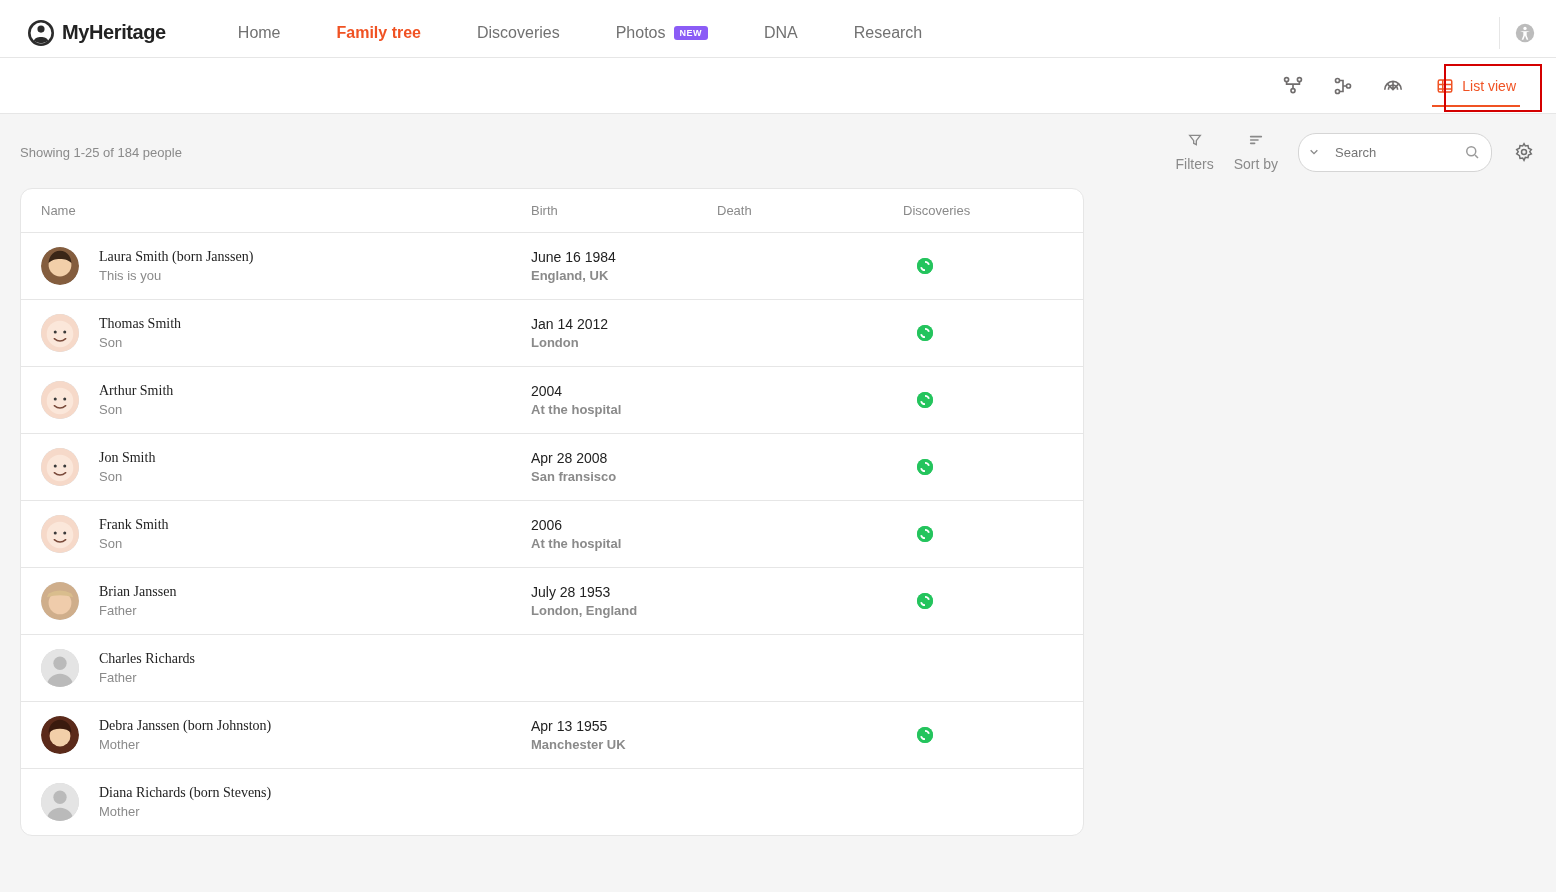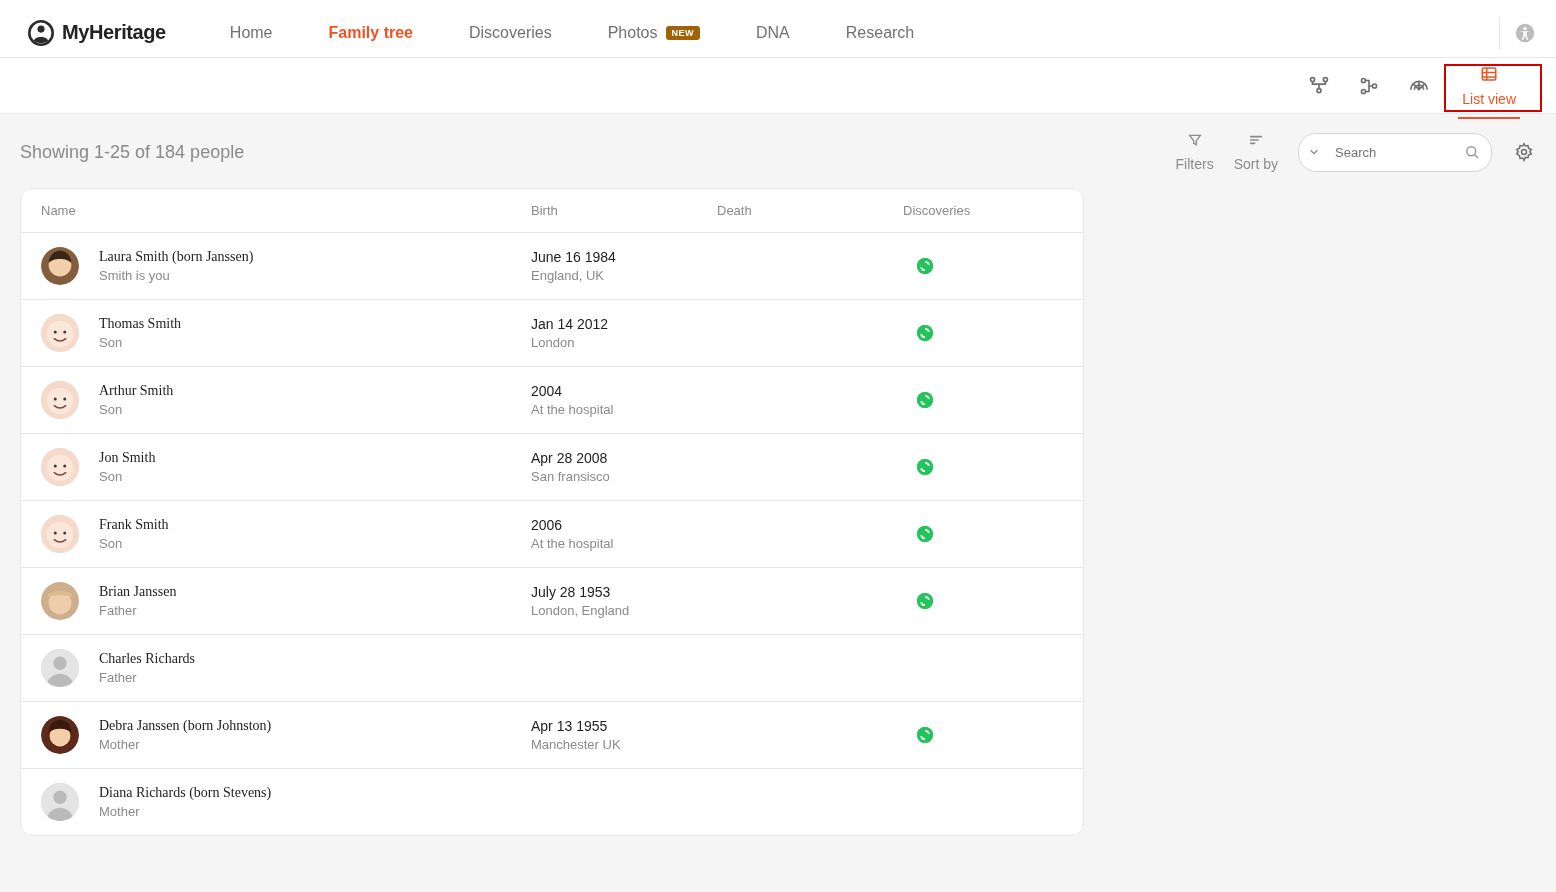--- a/index.html
+++ b/index.html
@@ -13,58 +13,58 @@
   }
   *{box-sizing:border-box;}
   html,body{margin:0;padding:0;font-family:Arial,Helvetica,sans-serif;color:var(--text);background:#fff;}
   body{width:1556px;min-height:892px;position:relative;}
 
   
   .topbar{height:58px;border-bottom:1px solid var(--line);display:flex;align-items:center;padding:8px 20px 0 28px;gap:40px;position:relative;}
   .logo{display:flex;align-items:center;gap:8px;cursor:pointer;}
   .logo-mark{width:26px;height:26px;}
   .logo-text{font-size:20px;font-weight:700;letter-spacing:-0.4px;}
-  .nav{display:flex;gap:56px;margin-left:24px;}
+  .nav{display:flex;gap:56px;margin-left:32px;}
   .nav a{font-size:16px;color:#717171;text-decoration:none;display:flex;align-items:center;gap:8px;cursor:pointer;}
   .nav a.active{color:var(--accent);font-weight:600;}
-  .badge-new{background:#a16207;color:#fff;font-size:9px;font-weight:700;padding:2px 6px;border-radius:3px;letter-spacing:0.5px;}
+  .badge-new{background:#8b5cf6;color:#fff;font-size:9px;font-weight:700;padding:2px 6px;border-radius:3px;letter-spacing:0.5px;}
   .top-right{position:absolute;right:20px;display:flex;align-items:center;gap:14px;}
   .top-divider{width:1px;height:32px;background:var(--line);}
   .icon-btn{width:22px;height:22px;display:flex;align-items:center;justify-content:center;color:#bcbcbc;cursor:pointer;}
 
   
   .viewbar{height:56px;display:flex;align-items:center;justify-content:flex-end;padding:0 30px;gap:16px;background:#fff;border-bottom:1px solid var(--line);}
   .view-icon{width:34px;height:34px;display:flex;align-items:center;justify-content:center;color:#706d6d;cursor:pointer;}
-  .view-listview{display:flex;align-items:center;gap:8px;color:var(--accent);font-size:14px;padding:6px 10px;cursor:pointer;position:relative;flex-direction:column;}
+  .view-listview{display:flex;align-items:center;gap:8px;color:var(--accent);font-size:14px;padding:6px 10px;cursor:pointer;position:relative;}
   .view-listview::after{content:"";position:absolute;left:6px;right:6px;bottom:-6px;height:2px;background:var(--accent);}
   .listview-highlight{position:absolute;top:64px;right:14px;width:98px;height:48px;border:2px solid #d40000;pointer-events:none;}
 
   
   .workspace{background:var(--bg);padding:18px 20px 40px 20px;min-height:778px;}
   .toolrow{display:flex;align-items:center;gap:20px;margin-bottom:16px;}
-  .showing{flex:1;color:var(--text-softer);font-size:18px;}
+  .showing{flex:1;color:var(--text-softer);font-size:13px;}
   .tool-btn{display:flex;align-items:center;gap:8px;color:var(--text-softer);font-size:14px;cursor:pointer;flex-direction:column;}
   .tool-ico{width:16px;height:16px;}
   .searchbox{display:flex;align-items:center;gap:10px;border:1px solid #d5d5d5;border-radius:18px;height:39px;padding:0 10px 0 6px;background:#fff;}
   .searchbox .chev{border:none;background:none;padding:4px;cursor:pointer;}
   .searchbox input{border:none;outline:none;font-size:13px;width:120px;background:transparent;color:var(--text-soft);}
   .gear{display:flex;align-items:center;justify-content:center;width:24px;height:24px;color:#707070;cursor:pointer;}
 
   
   .panel{background:#fff;border:1px solid var(--line);border-radius:12px;max-width:1064px;overflow:hidden;}
   .thead{display:grid;grid-template-columns:490px 186px 186px 1fr;padding:14px 20px;color:var(--text-softer);font-size:13px;border-bottom:1px solid var(--line);}
   .row{display:grid;grid-template-columns:490px 186px 186px 1fr;padding:14px 20px;align-items:center;border-top:1px solid var(--line);}
   .row:first-child{border-top:none;}
   .cell-name{display:flex;align-items:center;gap:20px;}
   .avatar{width:38px;height:38px;border-radius:50%;background:#d9d9d9;display:flex;align-items:center;justify-content:center;overflow:hidden;}
   .avatar svg{width:100%;height:100%;}
   .name{font-size:14px;color:var(--text);font-family:Liberation Serif, serif;}
   .sub{font-size:13px;color:var(--text-softer);margin-top:3px;}
   .cell{font-size:14px;color:var(--text);}
-  .cell .sub2{font-size:13px;color:var(--text-softer);margin-top:3px;}
+  .cell .sub2{font-size:13px;color:var(--text-softer);margin-top:3px;font-weight:bold;}
   .disc{display:flex;align-items:center;justify-content:flex-start;padding-left:14px;}
   .disc-dot{width:16px;height:16px;border-radius:50%;background:var(--green);display:flex;align-items:center;justify-content:center;}
 </style>
 </head>
 <body>
 
 <svg width="0" height="0" style="position:absolute">
   <defs>
     <symbol id="sym-person" viewBox="0 0 40 40">
       <circle cx="20" cy="20" r="20" fill="#e4e4e4"></circle>
@@ -216,21 +216,21 @@
     <div id="rows">
         <div class="row">
     <div class="cell-name">
       <div class="avatar">
               <svg>
                 <use href="#sym-face-f"></use>
               </svg>
             </div>
       <div>
         <div class="name">Laura Smith (born Janssen)</div>
-        <div class="sub">Smith is you</div>
+        <div class="sub">This is you</div>
       </div>
     </div>
     <div class="cell">
       <div>June 16 1984</div>
       <div class="sub2">England, UK</div>
     </div>
     <div class="cell"></div>
     <div class="disc">
       <span class="disc-dot">
               <svg width="16" height="16">

